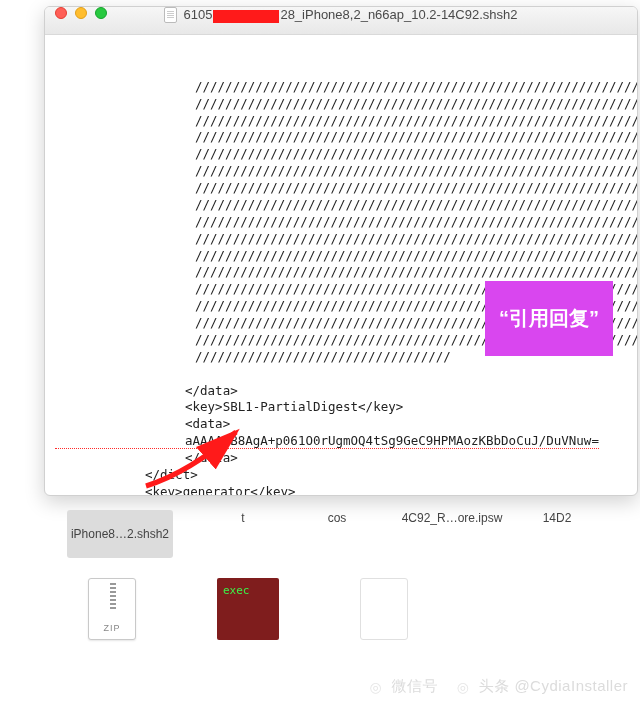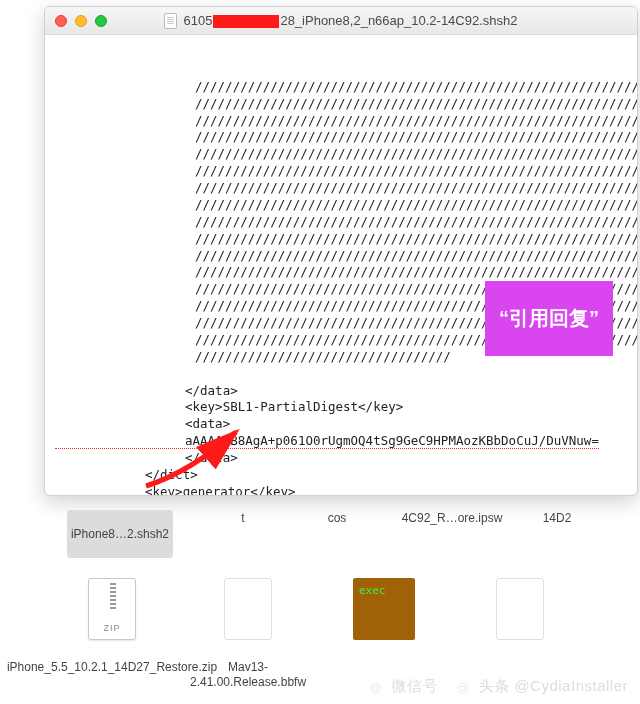--- a/index.html
+++ b/index.html
@@ -21,21 +21,20 @@
     border: 1px solid #d0d0d0;
     border-radius: 6px;
     box-shadow: 0 6px 20px rgba(0,0,0,0.18);
     overflow: hidden;
   }
   .titlebar {
     height: 28px;
     background: linear-gradient(#f6f6f6,#e8e8e8);
     border-bottom: 1px solid #d9d9d9;
     display: flex;
-    align-items: center;
     padding: 0 10px;
     position: relative;
   }
   .traffic { display:flex; gap:8px; }
   .dot { width:12px; height:12px; border-radius:50%; }
   .dot.red { background:#ff5f57; border:1px solid #e33e32; }
   .dot.yellow { background:#ffbd2e; border:1px solid #e09e1a; }
   .dot.green { background:#28c940; border:1px solid #17a22d; }
   .title-center {
     position:absolute; left:0; right:0; text-align:center;
@@ -107,21 +106,21 @@
     margin-bottom:4px; position:relative;
   }
   .zip-icon { width:48px; height:62px; background:#fff; border:1px solid #c9c9c9;
     border-radius:3px; position:relative; box-shadow:0 1px 2px rgba(0,0,0,0.1);}
   .zip-icon::before{content:""; position:absolute; left:21px; top:4px; width:6px; height:28px;
     background:repeating-linear-gradient(#999 0 2px,#fff 2px 4px);}
   .zip-icon::after{content:"ZIP"; position:absolute; bottom:6px; left:0; right:0;
     text-align:center; font-size:9px; color:#888; letter-spacing:1px;}
   .blank-icon{ width:48px; height:62px; background:#fff; border:1px solid #e0e0e0;
     border-radius:3px;}
-  .exec-icon{ width:62px; height:62px; background:#a16207; border-radius:2px;
+  .exec-icon{ width:62px; height:62px; background:#7f1d1d; border-radius:2px;
     color:#3bf24a; font-family:Menlo,monospace; font-size:11px;
     display:flex; align-items:flex-start; justify-content:flex-start; padding:6px;}
   .file-row-name { margin-top:4px; line-height:1.25; min-height:30px;}
   .watermark{
     position:absolute; bottom:6px; right:12px;
     color:#dcdcdc; font-size:15px; letter-spacing:0.5px; pointer-events:none;
     font-family:-apple-system,sans-serif;
   }
   .watermark .wm-icon{
     display:inline-flex; width:22px; height:22px; border-radius:50%;
@@ -209,27 +208,20 @@
     <div class="file-item" style="width:50px">
       <span class="fname">14D2</span>
     </div>
   </div>
 
   <div class="file-row" style="margin-top:8px">
     <div class="file-item">
       <div class="thumb">
           <div class="zip-icon"></div>
         </div>
-      <div class="file-row-name">iPhone_5.5_10.2.1_14D27_Restore.zip</div>
-    </div>
-    <div class="file-item">
-      <div class="thumb">
-          <div class="blank-icon"></div>
-        </div>
-      <div class="file-row-name">Mav13-2.41.00.Release.bbfw</div>
     </div>
     <div class="file-item">
       <div class="thumb">
           <div class="exec-icon">
             <span>exec</span>
           </div>
         </div>
     </div>
     <div class="file-item">
       <div class="thumb">

